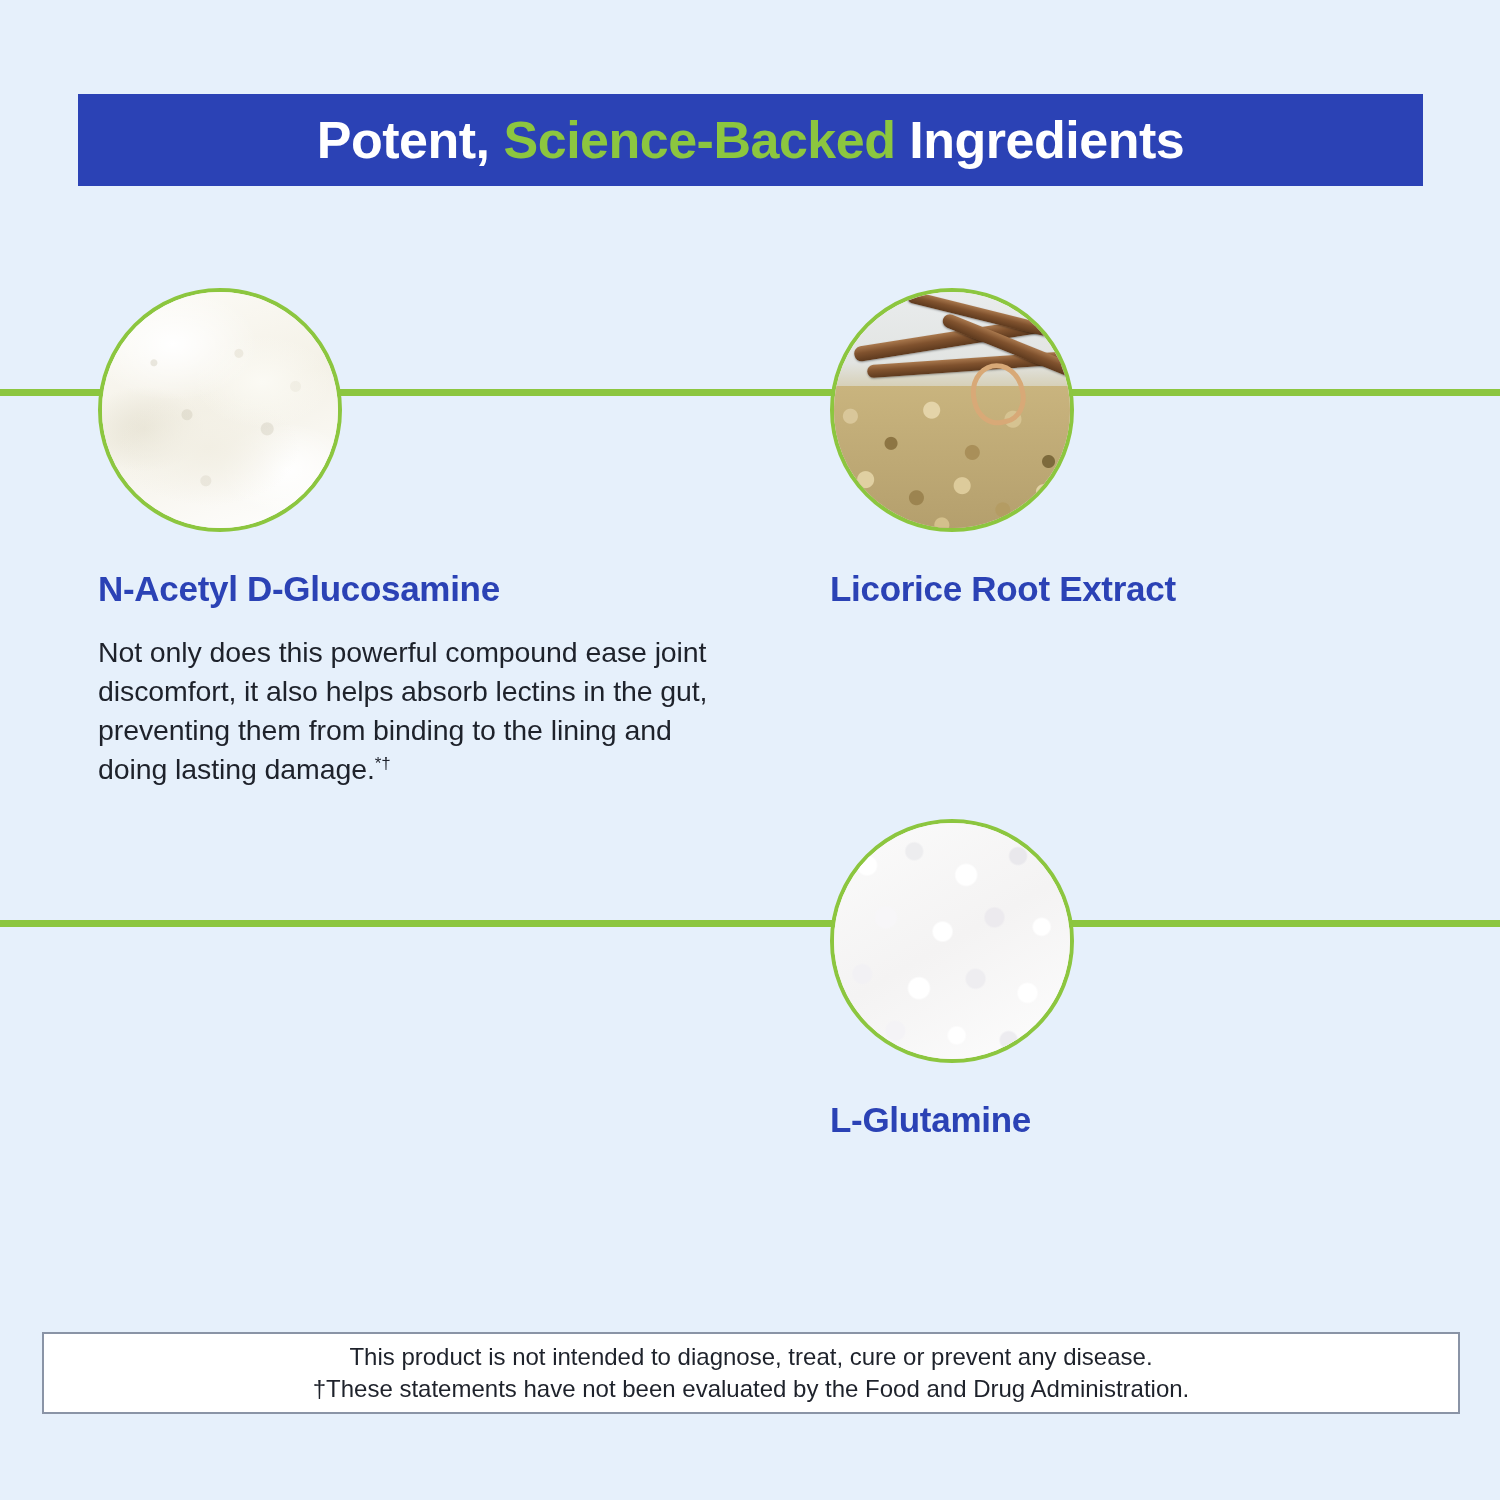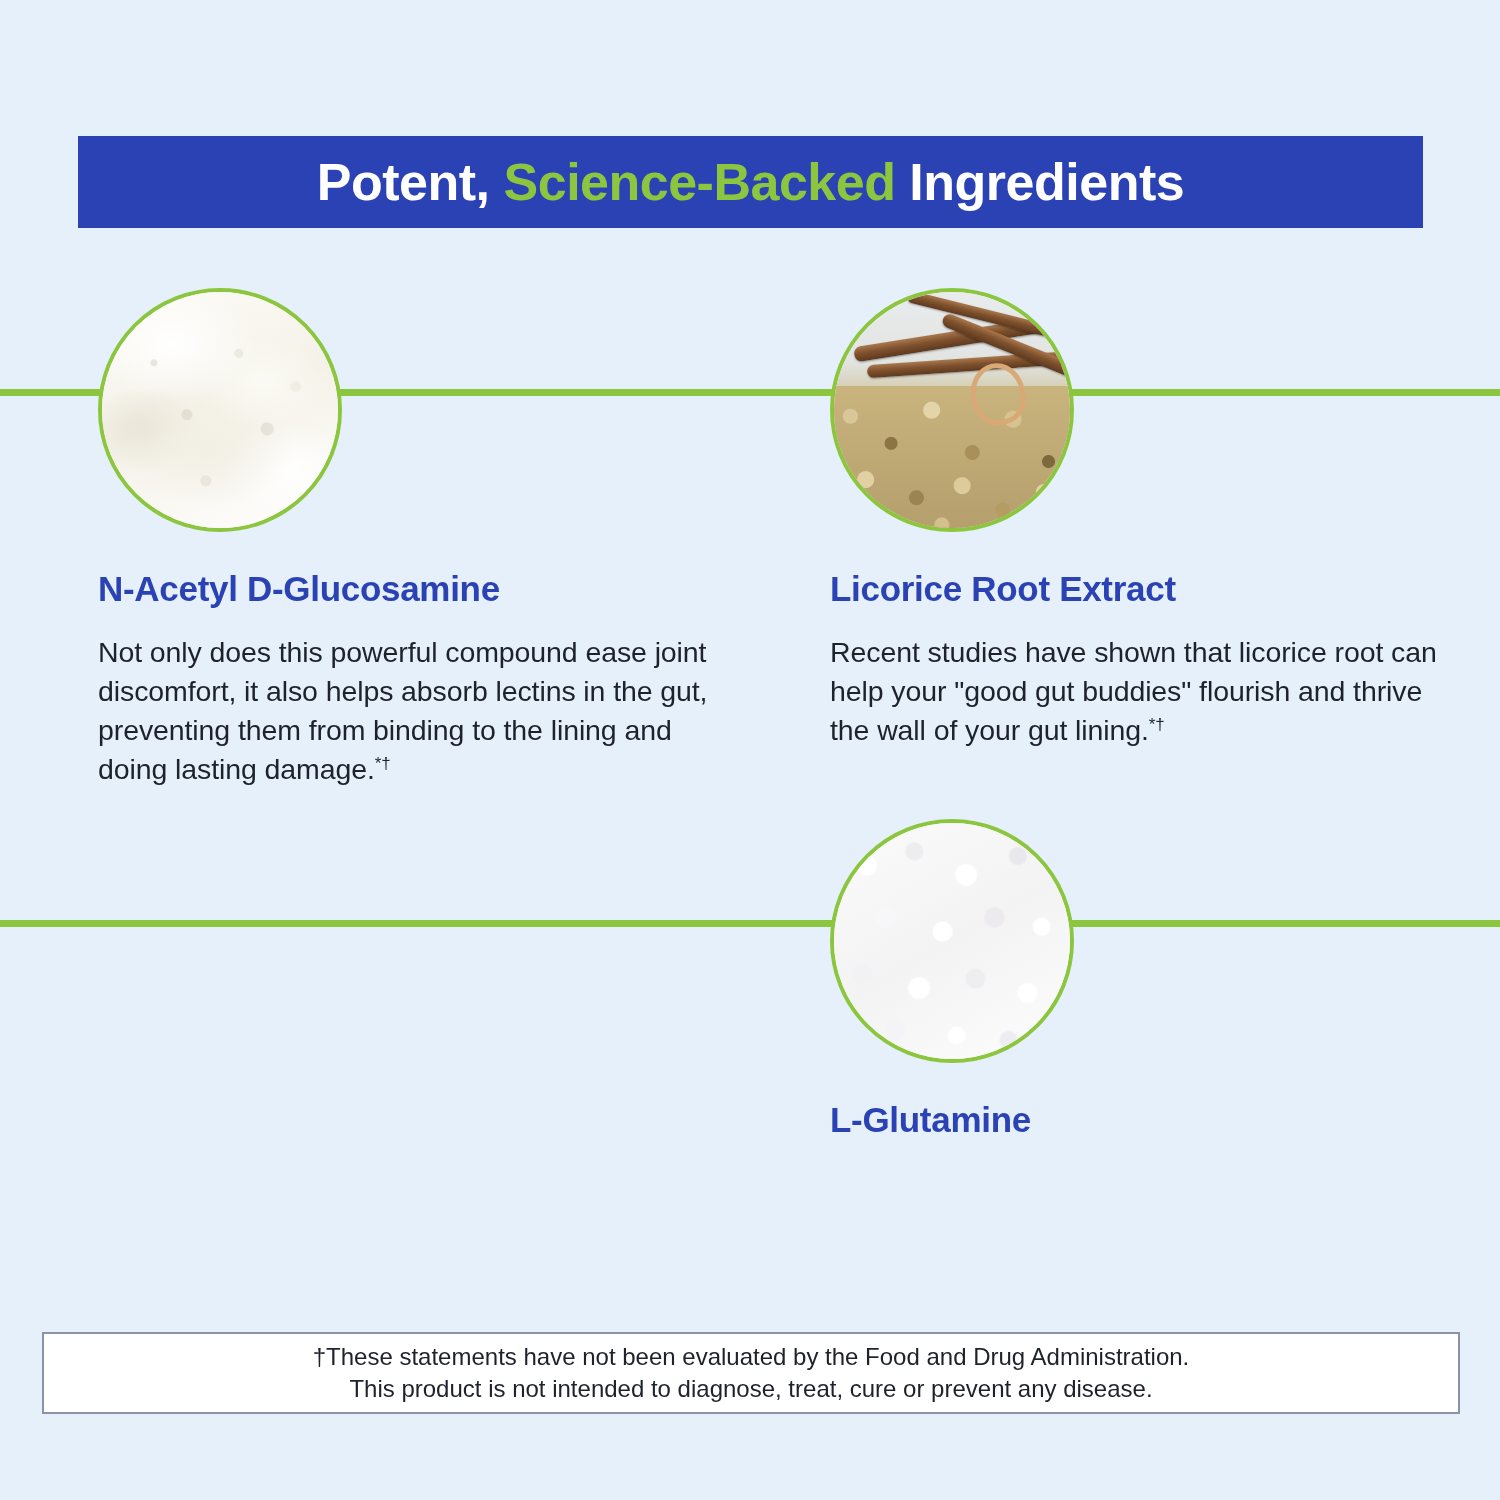--- a/index.html
+++ b/index.html
@@ -23,21 +23,20 @@
   .header-bar {
     position: absolute;
     left: 78px;
     top: 94px;
     width: 1345px;
     height: 92px;
     background: #2b42b5;
     display: flex;
     align-items: center;
     justify-content: center;
-    margin-top: 42px;
   }
   .header-title {
     font-size: 52px;
     font-weight: bold;
     letter-spacing: -0.5px;
     white-space: nowrap;
     color: #ffffff;
   }
   .header-title .hl { color: #8cc63f; }
 
@@ -270,32 +269,31 @@
         <div class="art art-licorice">
           <div class="chips"></div>
           <div class="stick s1"></div>
           <div class="stick s2"></div>
           <div class="stick s3"></div>
           <div class="stick s4"></div>
           <div class="knot"></div>
         </div>
       </div>
       <div class="card-title"><span>Licorice Root Extract</span></div>
-      <div class="card-body"><span>Recent studies have shown that licorice root can help your "good gut buddies" flourish and thrive the wall of your gut lining.</span><span class="sup">*†</span></div>
     </div>
 
 
     <div class="card card-r2c2">
       <div class="thumb">
         <div class="art art-crystals"></div>
       </div>
       <div class="card-title"><span>L-Glutamine</span></div>
     </div>
 
   </div>
 
   <div class="disclaimer-box">
+    <div class="disclaimer-line">This product is not intended to diagnose, treat, cure or prevent any disease.</div>
     <div class="disclaimer-line">†These statements have not been evaluated by the Food and Drug Administration.</div>
-    <div class="disclaimer-line">This product is not intended to diagnose, treat, cure or prevent any disease.</div>
   </div>
 
 
 </div>
 
 </body></html>

